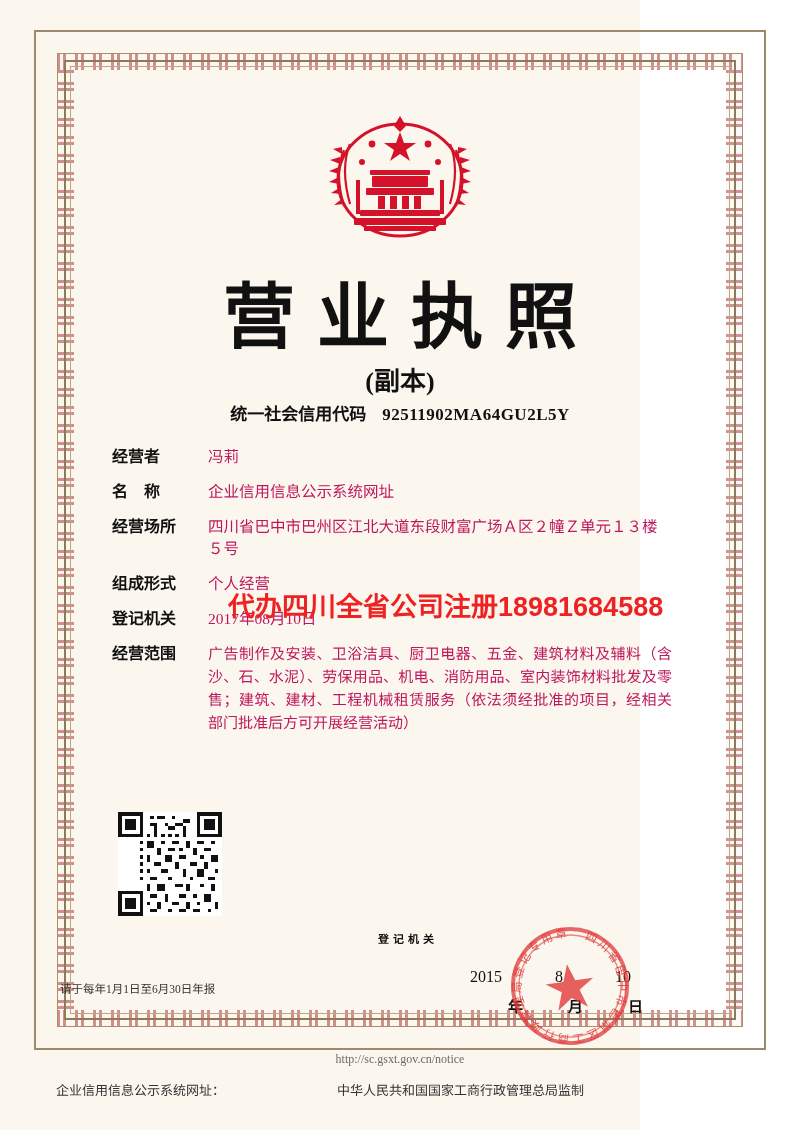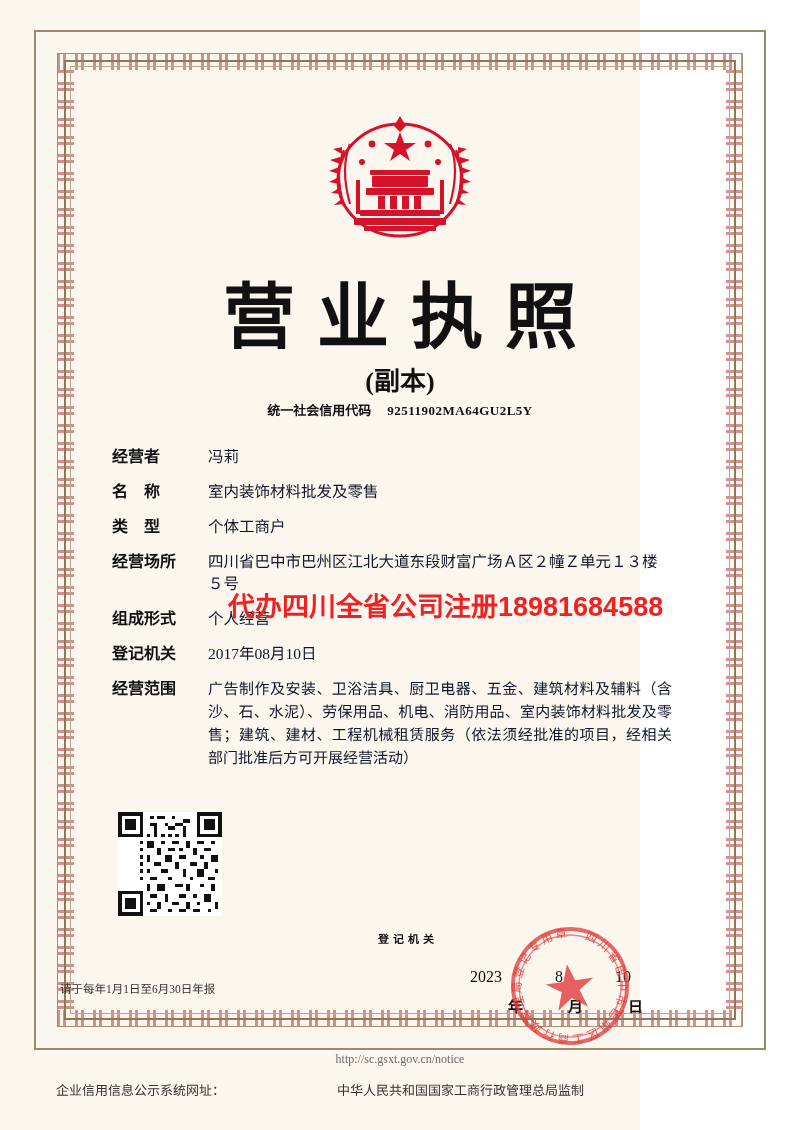--- a/index.html
+++ b/index.html
@@ -95,21 +95,21 @@
     text-align: center;
     font-size: 26px;
     font-weight: bold;
     color: #111;
   }
   .credit-code {
     position: absolute;
     left: 0; top: 400px;
     width: 800px;
     text-align: center;
-    font-size: 13px;
+    font-size: 17px;
     font-weight: bold;
     color: #111;
   }
   .credit-code .code-val {
     margin-left: 16px;
     letter-spacing: .5px;
   }
 
   
   .fields {
@@ -128,21 +128,21 @@
     font-size: 16px;
     font-weight: bold;
     color: #111;
     letter-spacing: 0px;
     line-height: 22px;
   }
   .value {
     flex: 1;
     font-size: 15.5px;
     line-height: 22px;
-    color: #0f172a;
+    color: #be185d;
   }
   .value.scope {
     font-size: 15px;
     line-height: 23px;
     text-align: justify;
   }
   .row-scope { margin-top: 0; }
 
   
   .qr {
@@ -310,27 +310,23 @@
 
   <div class="fields">
 
     <div class="row">
       <div class="label">经营者</div>
       <div class="value">冯莉</div>
     </div>
 
     <div class="row">
       <div class="label">名　称</div>
-      <div class="value">室内装饰材料批发及零售</div>
-    </div>
-
-    <div class="row">
-      <div class="label">类　型</div>
-      <div class="value">个体工商户</div>
-    </div>
+      <div class="value">企业信用信息公示系统网址</div>
+    </div>
+
 
     <div class="row">
       <div class="label">经营场所</div>
       <div class="value">四川省巴中市巴州区江北大道东段财富广场Ａ区２幢Ｚ单元１３楼５号</div>
     </div>
 
     <div class="row">
       <div class="label">组成形式</div>
       <div class="value">个人经营</div>
     </div>
@@ -444,21 +440,21 @@
         <rect x="17" y="27" width="2" height="1"></rect>
           <rect x="21" y="27" width="2" height="1"></rect>
         <rect x="25" y="27" width="1" height="1"></rect>
       </g>
     </svg>
   </div>
 
   <div class="authority">登记机关</div>
 
   <div class="date-line">
-    <span class="d-y">2023</span>
+    <span class="d-y">2015</span>
     <span class="d-m">8</span>
     <span class="d-d">10</span>
   </div>
   <div class="date-units">
     <span class="u-y">年</span>
     <span class="u-m">月</span>
     <span class="u-d">日</span>
   </div>
 
   <div class="seal">

